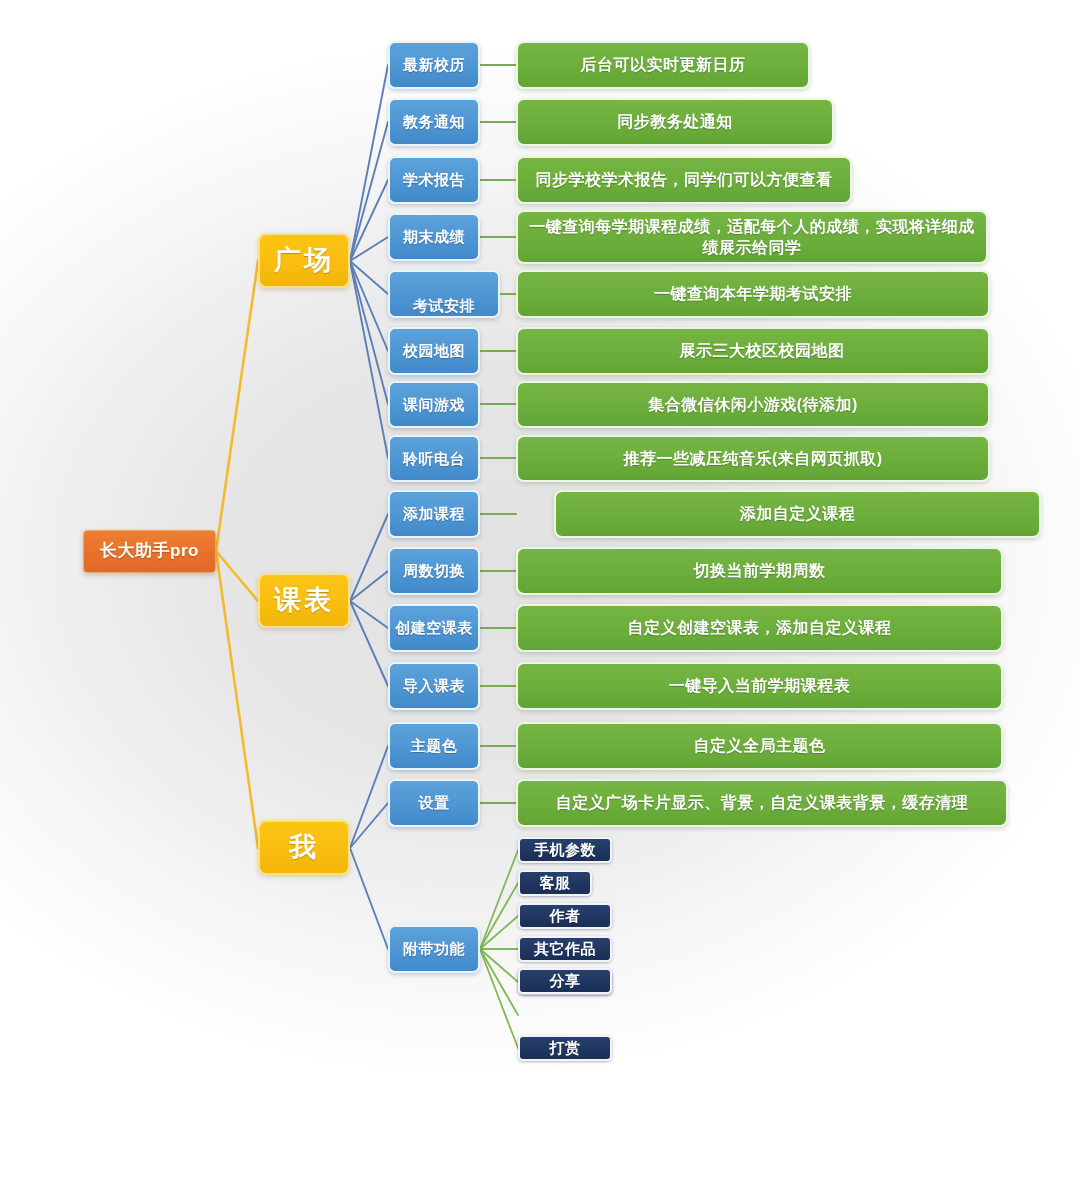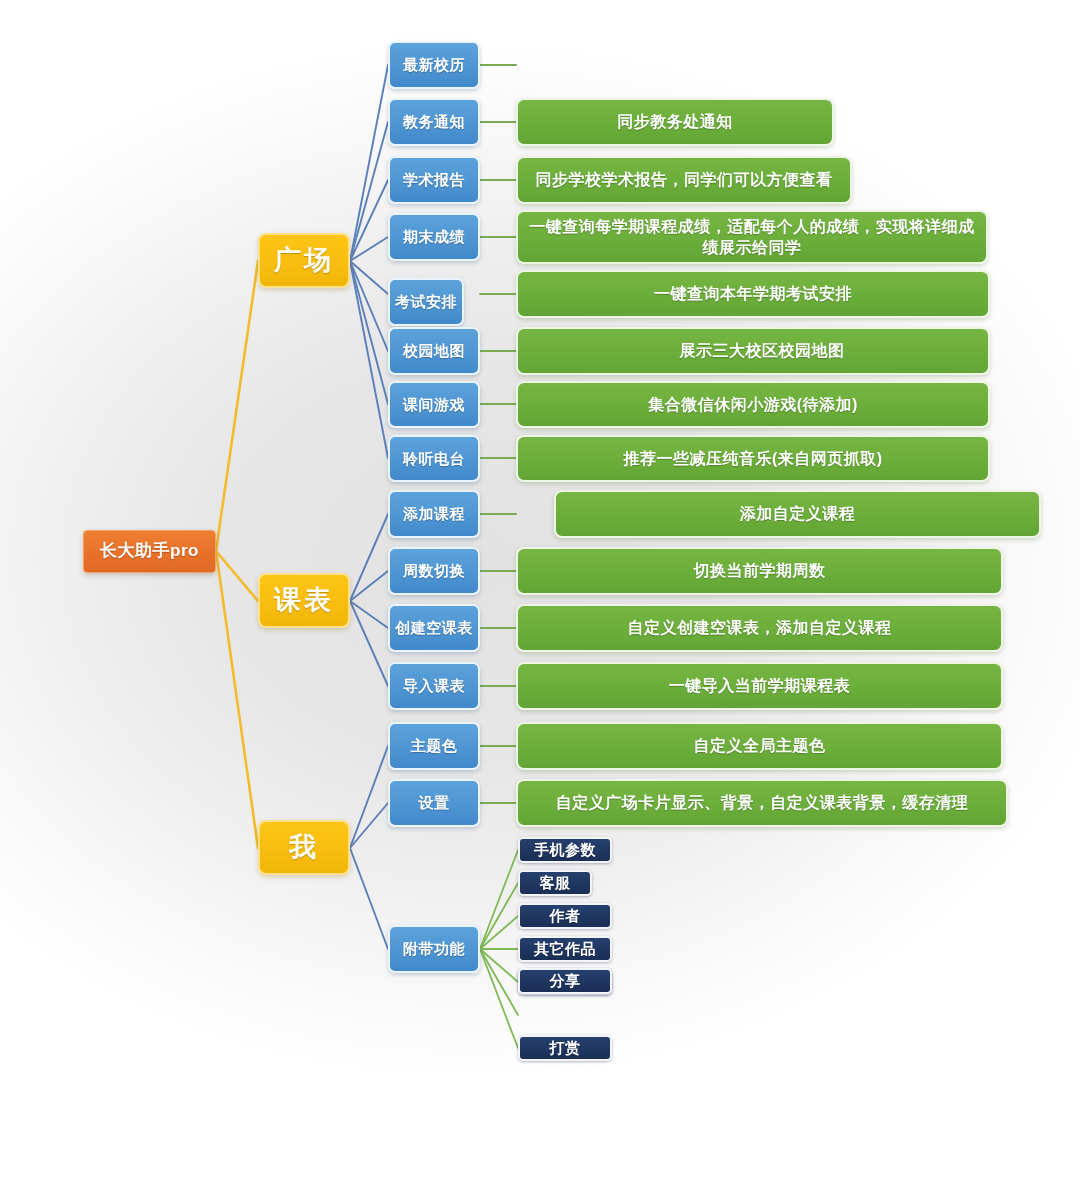--- a/index.html
+++ b/index.html
@@ -152,21 +152,21 @@
   </div>
   <div class="node n-feat" style="left:388px;top:98px;width:92px;height:48px;">
     <span>教务通知</span>
   </div>
   <div class="node n-feat" style="left:388px;top:156px;width:92px;height:48px;">
     <span>学术报告</span>
   </div>
   <div class="node n-feat" style="left:388px;top:213px;width:92px;height:48px;">
     <span>期末成绩</span>
   </div>
-  <div class="node n-feat" style="left:388px;top:278px;width:76px;height:48px;">
+  <div class="node n-feat" style="left:388px;top:270px;width:112px;height:48px;align-items:flex-end;">
     <span>考试安排</span>
   </div>
   <div class="node n-feat" style="left:388px;top:327px;width:92px;height:48px;">
     <span>校园地图</span>
   </div>
   <div class="node n-feat" style="left:388px;top:381px;width:92px;height:47px;">
     <span>课间游戏</span>
   </div>
   <div class="node n-feat" style="left:388px;top:435px;width:92px;height:47px;">
     <span>聆听电台</span>
@@ -188,20 +188,23 @@
   <div class="node n-feat" style="left:388px;top:722px;width:92px;height:48px;">
     <span>主题色</span>
   </div>
   <div class="node n-feat" style="left:388px;top:779px;width:92px;height:48px;">
     <span>设置</span>
   </div>
   <div class="node n-feat" style="left:388px;top:925px;width:92px;height:48px;">
     <span>附带功能</span>
   </div>
 
+  <div class="node n-desc" style="left:516px;top:41px;width:294px;height:48px;">
+    <span>后台可以实时更新日历</span>
+  </div>
   <div class="node n-desc" style="left:516px;top:98px;width:318px;height:48px;">
     <span>同步教务处通知</span>
   </div>
   <div class="node n-desc" style="left:516px;top:156px;width:336px;height:48px;">
     <span>同步学校学术报告，同学们可以方便查看</span>
   </div>
   <div class="node n-desc" style="left:516px;top:210px;width:472px;height:54px;">
     <span>一键查询每学期课程成绩，适配每个人的成绩，实现将详细成绩展示给同学</span>
   </div>
   <div class="node n-desc" style="left:516px;top:270px;width:474px;height:48px;">

